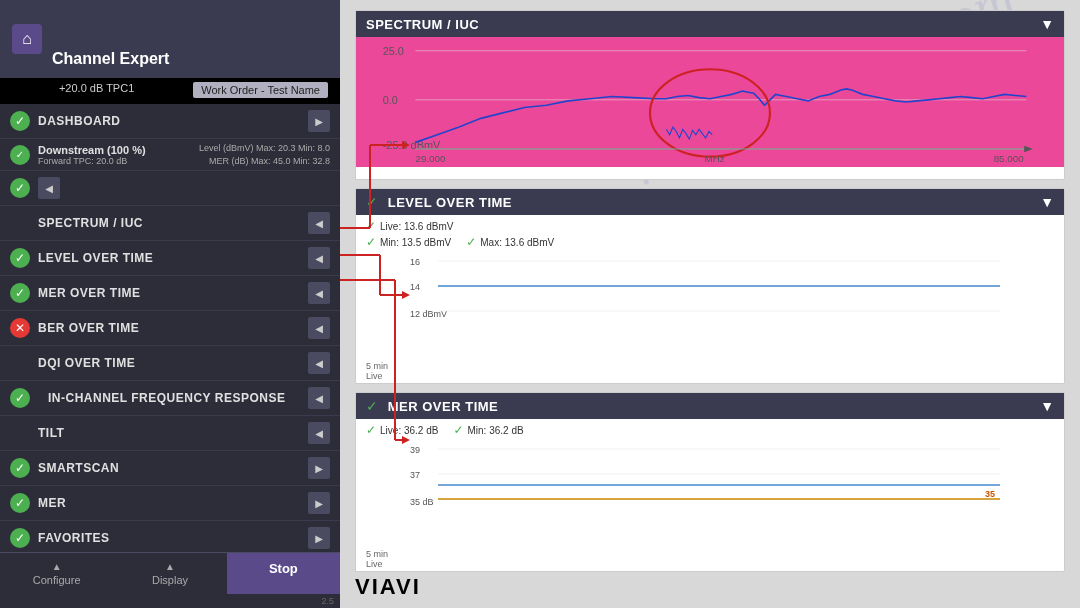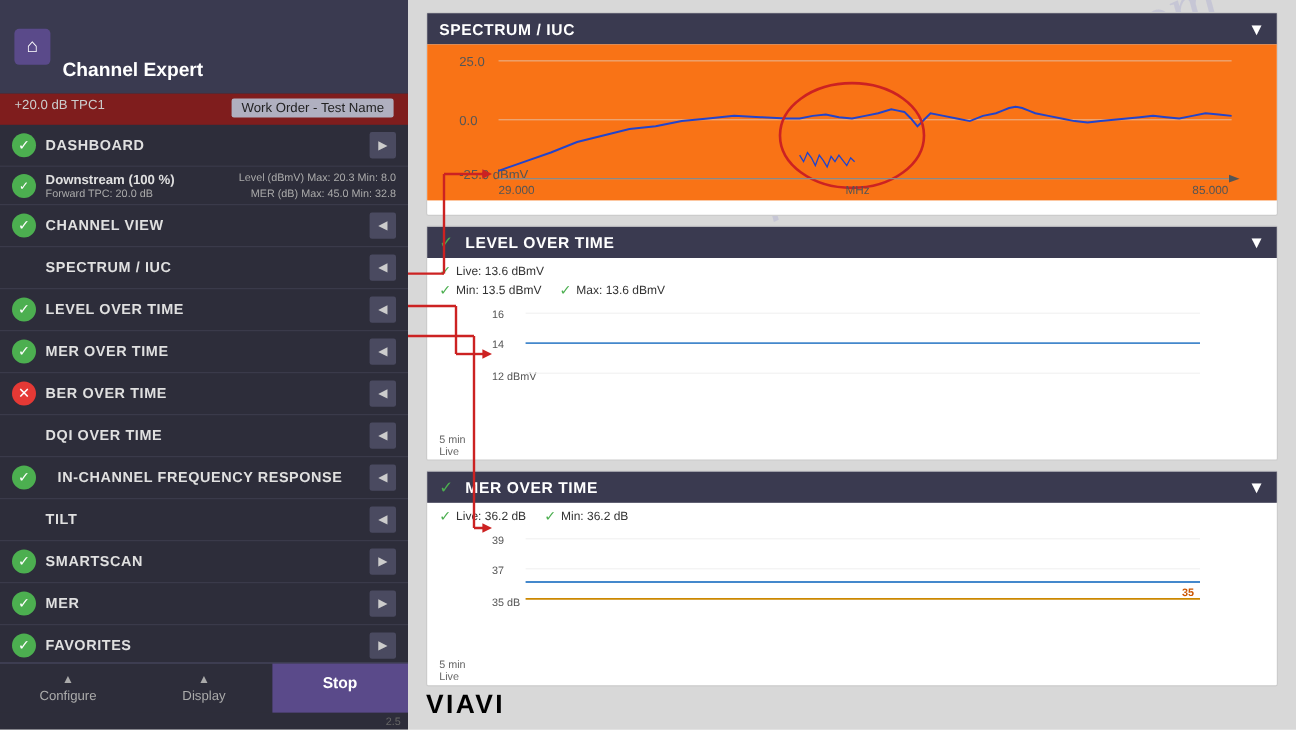--- a/index.html
+++ b/index.html
@@ -50,22 +50,23 @@
     .sidebar-title {
       color: white;
       font-size: 16px;
       font-weight: bold;
       margin-top: 40px;
     }
 
     .sidebar-subtitle {
       display: flex;
       gap: 12px;
-      background: #7f1d1d;
+      background: #000000;
       padding: 4px 12px 6px;
+      text-align: center;
     }
     .subtitle-left {
       color: #ccc;
       font-size: 11px;
       flex: 1;
     }
     .subtitle-right {
       background: #b0b0c0;
       color: #222;
       font-size: 11px;
@@ -205,21 +206,21 @@
     }
 
     
     .spectrum-panel {
       flex: 0 0 170px;
     }
     .spectrum-body {
       padding: 5px 10px;
       height: 130px;
       position: relative;
-      background: #f97316;
+      background: #ec4899;
     }
     .spectrum-svg {
       width: 100%;
       height: 100%;
     }
 
     
     .level-panel {
       flex: 0 0 150px;
     }
@@ -322,21 +323,20 @@
           <div style="color:#aaa; font-size:9px;">Forward TPC: 20.0 dB</div>
         </div>
         <div style="font-size:9px; color:#aaa; text-align:right; line-height:1.4;">
           <div>Level (dBmV) Max: 20.3 Min: 8.0</div>
           <div>MER (dB) Max: 45.0 Min: 32.8</div>
         </div>
       </div>
 
       <div class="menu-item">
         <div class="menu-item-icon icon-green">✓</div>
-        <span class="menu-item-label">CHANNEL VIEW</span>
         <div class="arrow-right">◀</div>
       </div>
 
       <div class="menu-item">
         <div class="menu-item-icon icon-none"></div>
         <span class="menu-item-label">SPECTRUM / IUC</span>
         <div class="arrow-right">◀</div>
       </div>
 
       <div class="menu-item">

